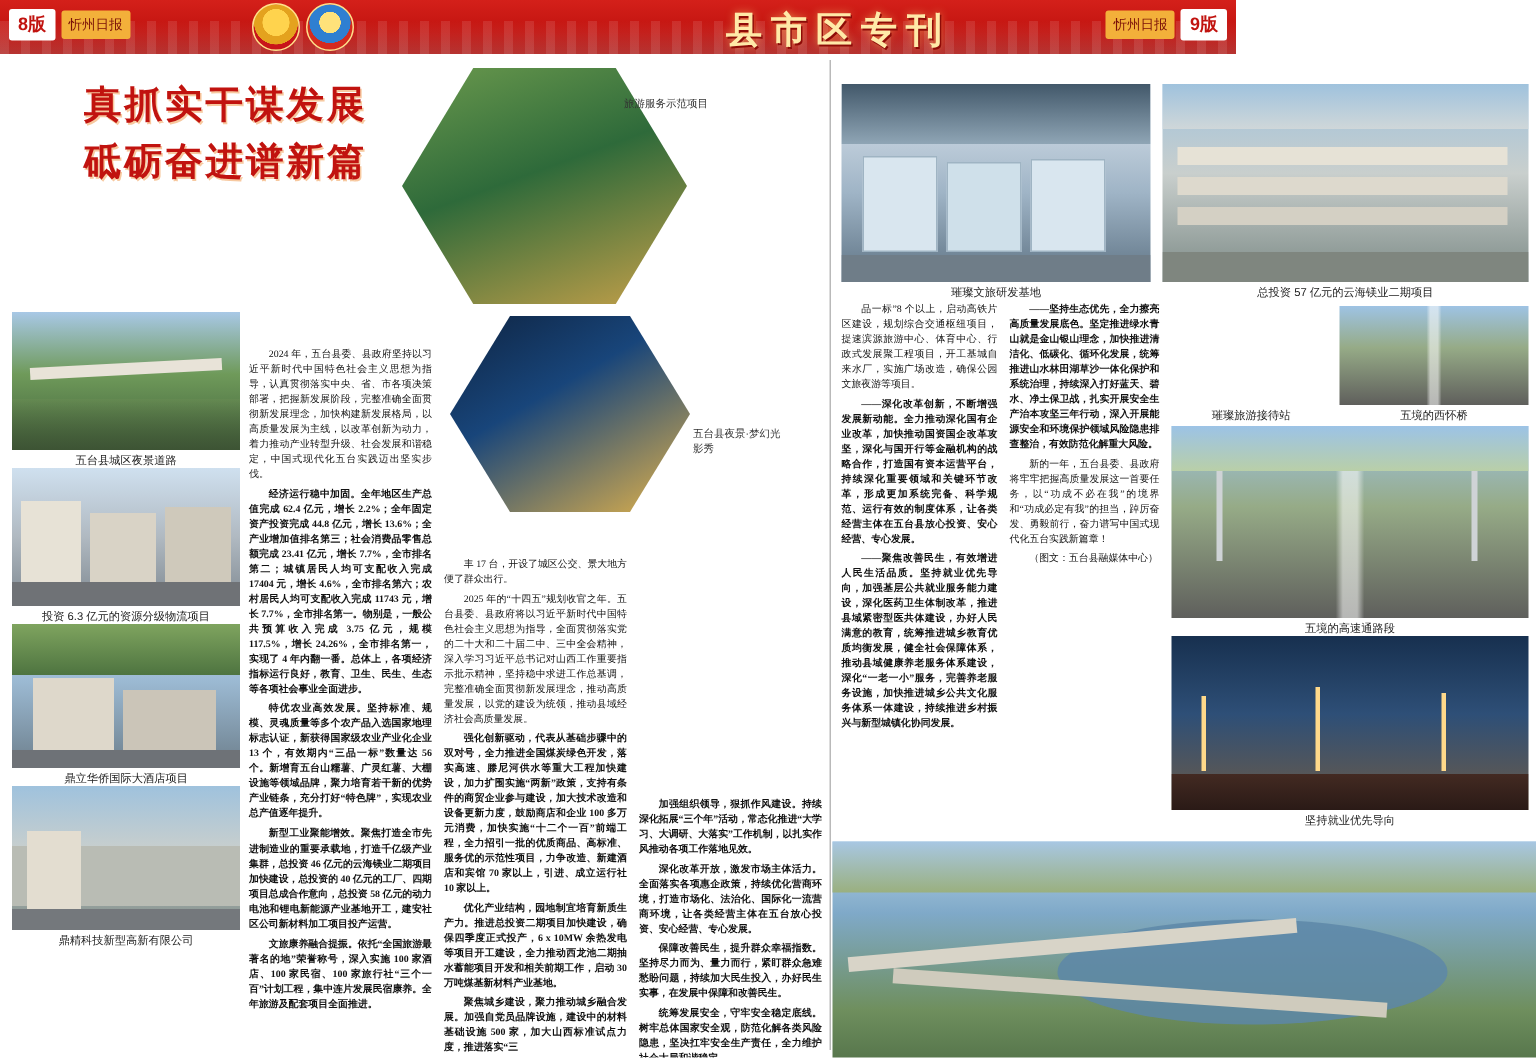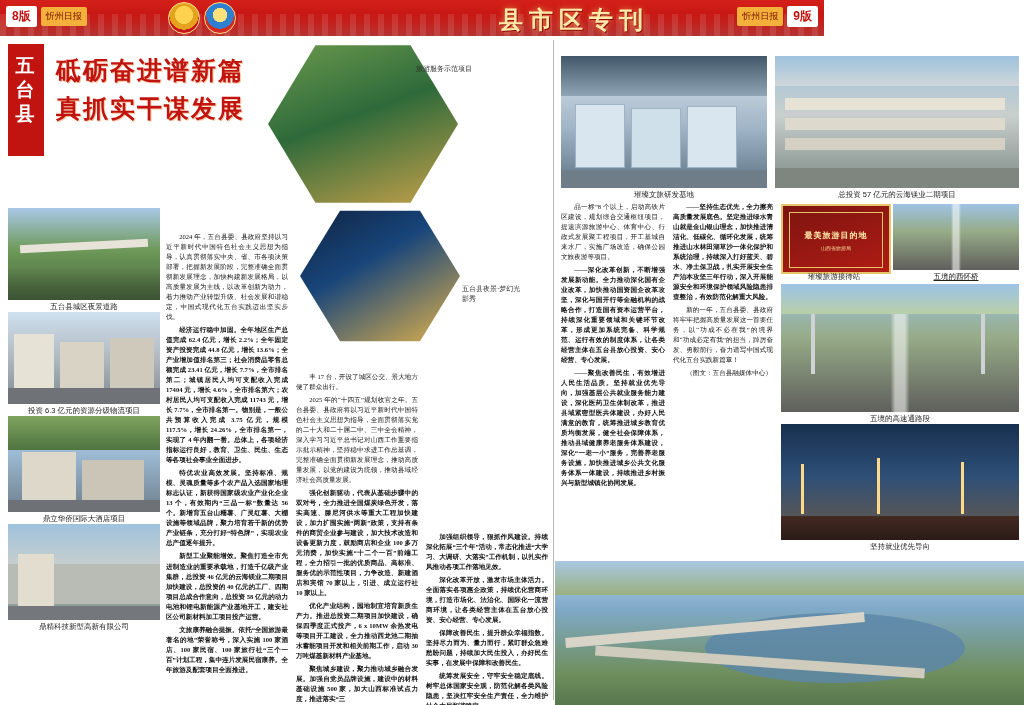--- a/index.html
+++ b/index.html
@@ -21,21 +21,21 @@
     font-family:"Liberation Sans",sans-serif;}
   .pnlogo{background:#f3b03a;color:#7a1008;font-size:9px;padding:3px 5px;border-radius:2px;
     font-family:"Liberation Sans",sans-serif;white-space:nowrap;}
   .emblems{position:absolute;left:168px;top:2px;display:flex;gap:4px;align-items:center;}
   .emblem{width:30px;height:30px;border-radius:50%;
     background:radial-gradient(circle at 50% 40%, #ffd34d 0 38%, #e4a21e 39% 62%, #c8151a 63% 100%);
     border:1px solid #ffdf8a;}
   .emblem.b{background:radial-gradient(circle at 50% 40%, #ffe27a 0 30%, #2f7fd1 31% 58%, #d42a1f 59% 100%);}
   .mh-title{position:absolute;left:240px;top:1px;font-size:26px;color:#ffe9a8;font-weight:bold;
     letter-spacing:4px;text-shadow:1px 1px 0 #8e0b07, 0 0 6px rgba(255,220,120,.7);}
-  .mh-title2{position:absolute;right:175px;top:4px;font-size:24px;color:#ffe9a8;font-weight:bold;
+  .mh-title2{position:absolute;right:190px;top:4px;font-size:24px;color:#ffe9a8;font-weight:bold;
     letter-spacing:6px;text-shadow:1px 1px 0 #8e0b07,0 0 6px rgba(255,220,120,.6);}
 
   
   .vdiv{position:absolute;top:40px;width:1px;height:660px;background:#b9b9b9;}
 
   
   .leftpage{position:absolute;left:0;top:36px;width:553px;height:669px;}
   .county-tab{position:absolute;left:8px;top:8px;width:36px;height:112px;background:#c1130f;color:#fff;
     font-size:19px;font-weight:bold;text-align:center;line-height:1.25;padding-top:10px;box-sizing:border-box;
     letter-spacing:2px;}
@@ -108,25 +108,24 @@
       <div class="emblem b"></div>
     </div>
 
     <div class="mh-title2">县市区专刊</div>
   </div>
 
   <div class="vdiv" style="left:553px;"></div>
 
   <div class="leftpage">
 
-    <div class="county-tab">五台县</div>
 
     <div class="headline">
+      <div>真抓实干谋发展</div>
       <div>砥砺奋进谱新篇</div>
-      <div>真抓实干谋发展</div>
     </div>
 
     <div class="hexwrap">
       <div class="hex"></div>
     </div>
     <div class="cap" style="left:416px;top:28px;">旅游服务示范项目</div>
 
     <div class="hex2"></div>
     <div class="cap" style="left:462px;top:248px;width:60px;">五台县夜景·梦幻光影秀</div>
 
@@ -196,30 +195,24 @@
 
     <div class="photo p-ind" style="left:220px;top:4px;width:244px;height:132px;">
       <div style="position:absolute;left:0;top:0;width:100%;height:30px;background:linear-gradient(180deg,#9fc2dd,#cfd7d9);"></div>
       <div style="position:absolute;left:10px;top:42px;width:220px;height:12px;background:#e6e2d6;"></div>
       <div style="position:absolute;left:10px;top:62px;width:220px;height:12px;background:#ddd9cd;"></div>
       <div style="position:absolute;left:10px;top:82px;width:220px;height:12px;background:#d4d0c4;"></div>
       <div style="position:absolute;left:0;bottom:0;width:100%;height:20px;background:#7f867f;"></div>
     </div>
     <div class="ph-cap" style="left:220px;top:138px;width:244px;">总投资 57 亿元的云海镁业二期项目</div>
 
-    <div class="award" style="left:226px;top:152px;width:106px;height:66px;">
-      <div class="inner">
-        <div class="t1">最美旅游目的地</div>
-        <div class="t2">山西省旅游局</div>
-      </div>
-    </div>
     <div class="ph-cap" style="left:226px;top:220px;width:106px;">璀璨旅游接待站</div>
 
     <div class="photo stripe-road" style="left:338px;top:152px;width:126px;height:66px;"></div>
-    <div class="ph-cap" style="left:338px;top:220px;width:126px;text-decoration:underline;">五境的西怀桥</div>
+    <div class="ph-cap" style="left:338px;top:220px;width:126px;">五境的西怀桥</div>
 
     <div class="photo stripe-road" style="left:226px;top:232px;width:238px;height:128px;">
       <div style="position:absolute;left:0;top:0;width:100%;height:30px;background:linear-gradient(180deg,#9cc3e6,#b9cfa8);"></div>
       <div style="position:absolute;left:30px;top:30px;width:4px;height:60px;background:#cfd3d6;"></div>
       <div style="position:absolute;left:200px;top:30px;width:4px;height:60px;background:#cfd3d6;"></div>
     </div>
     <div class="ph-cap" style="left:226px;top:362px;width:238px;">五境的高速通路段</div>
 
     <div class="photo" style="left:226px;top:372px;width:238px;height:116px;background:linear-gradient(180deg,#17304f 0%,#2e4f77 45%,#6d5b46 100%);">
       <div style="position:absolute;left:20px;top:40px;width:3px;height:50px;background:#ffd98a;"></div>

